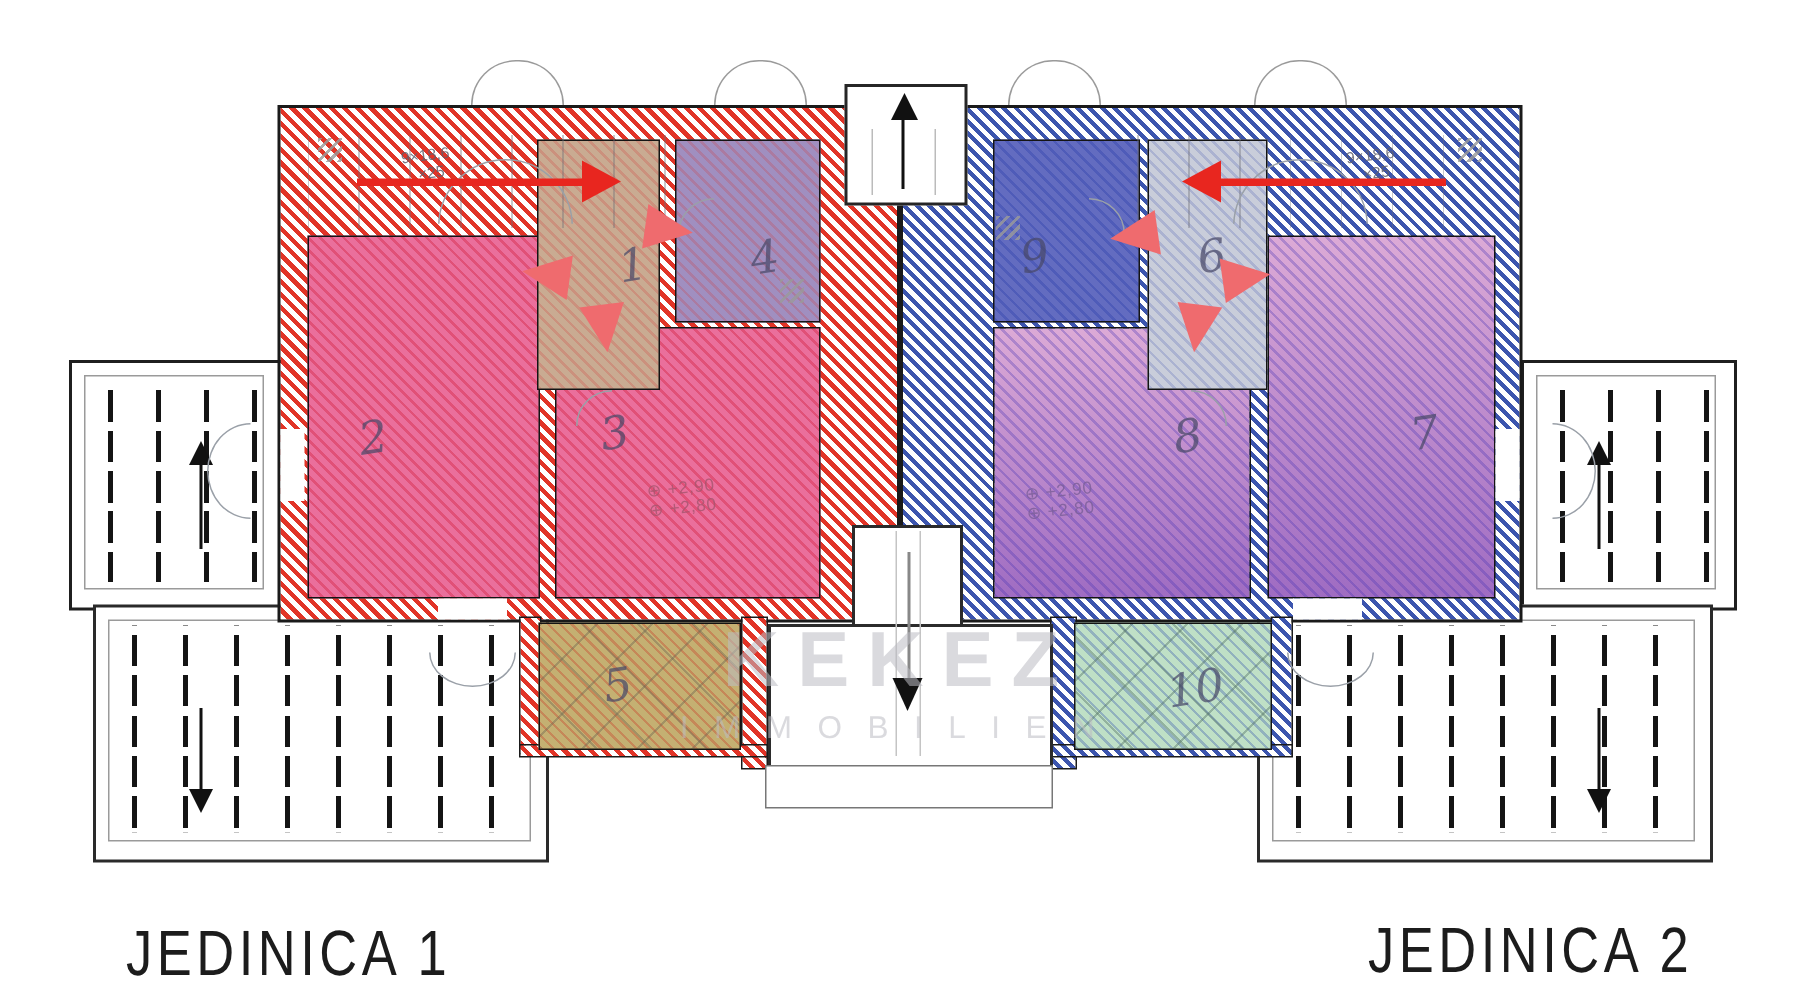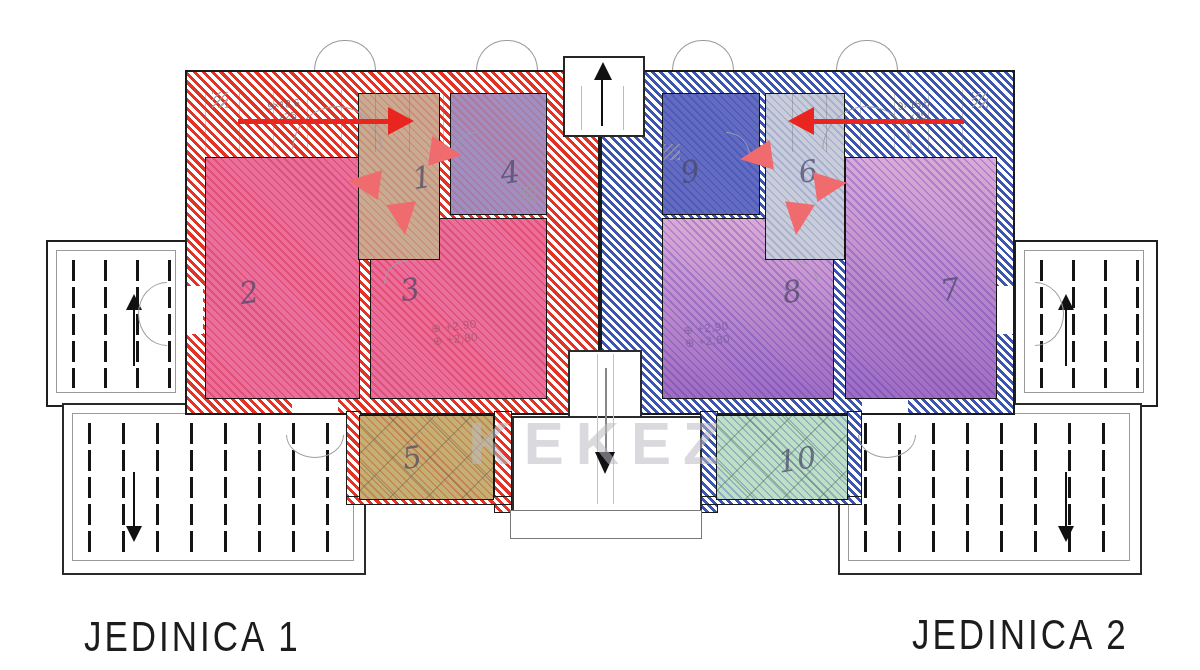--- a/index.html
+++ b/index.html
@@ -34,21 +34,21 @@
   .stairlines{background-image:repeating-linear-gradient(90deg,rgba(110,110,118,.38) 0 1px,transparent 1px 34px);}
   .joint{background:repeating-linear-gradient(135deg,#9a9a9a 0 2px,transparent 2px 5px);opacity:.8;}
   .arc{border:1.2px solid #9aa0a8;border-radius:50%;background:transparent;}
   .num{font-family:"DejaVu Serif",serif;font-style:italic;font-size:30px;color:rgba(72,72,104,.72);
        width:44px;text-align:center;transform:rotate(-9deg);}
   .lvl{font-size:11.5px;line-height:13px;letter-spacing:.5px;transform:rotate(-6deg);white-space:nowrap;}
   .note{font-size:10.5px;line-height:12px;color:rgba(95,95,108,.85);transform:rotate(-7deg);white-space:nowrap;}
   .lbl{font-size:35px;font-weight:300;letter-spacing:3px;color:#1c1c1c;transform:scaleY(1.22);
        transform-origin:left top;white-space:nowrap;}
   .wm{color:rgba(188,188,195,.55);text-align:center;}
-  .wm .big{font-size:60px;font-weight:700;letter-spacing:12px;line-height:1;}
+  .wm .big{font-size:52px;font-weight:700;letter-spacing:12px;line-height:1;}
   .wm .sub{font-size:21px;font-weight:400;letter-spacing:17px;margin-top:8px;}
   .shaft{background:#111;}
 </style>
 </head>
 <body>
 
 <div class="stage">
 
   <div class="abs" style="left:314px;top:40px;width:60px;height:30px;border:1.5px solid #9a9a9a;border-bottom:none;border-radius:30px 30px 0 0;background:#fff;"></div>
   <div class="abs" style="left:476px;top:40px;width:60px;height:30px;border:1.5px solid #9a9a9a;border-bottom:none;border-radius:30px 30px 0 0;background:#fff;"></div>
@@ -174,18 +174,19 @@
 
   <div class="abs" style="left:430px;top:138px;width:0;height:0;border-top:15px solid transparent;border-bottom:15px solid transparent;border-left:32px solid #ef6b6e;transform:rotate(8deg);"></div>
   <div class="abs" style="left:348px;top:168px;width:0;height:0;border-top:15px solid transparent;border-bottom:15px solid transparent;border-right:32px solid #ef6b6e;transform:rotate(8deg);"></div>
   <div class="abs" style="left:388px;top:203px;width:0;height:0;border-left:15px solid transparent;border-right:15px solid transparent;border-top:32px solid #ef6b6e;transform:rotate(-7deg);"></div>
   <div class="abs" style="left:740px;top:142px;width:0;height:0;border-top:15px solid transparent;border-bottom:15px solid transparent;border-right:32px solid #ef6b6e;transform:rotate(-8deg);"></div>
   <div class="abs" style="left:815px;top:170px;width:0;height:0;border-top:15px solid transparent;border-bottom:15px solid transparent;border-left:32px solid #ef6b6e;transform:rotate(-8deg);"></div>
   <div class="abs" style="left:783px;top:203px;width:0;height:0;border-left:15px solid transparent;border-right:15px solid transparent;border-top:32px solid #ef6b6e;transform:rotate(7deg);"></div>
 
   <div class="abs wm" style="left:340px;top:414px;width:520px;">
     <div class="big">KEKEZ</div>
+    <div class="sub">IMMOBILIEN</div>
   </div>
 
   <div class="abs lbl" style="left:84px;top:612px;">JEDINICA 1</div>
   <div class="abs lbl" style="left:912px;top:610px;">JEDINICA 2</div>
 
 </div>
 
 </body></html>

